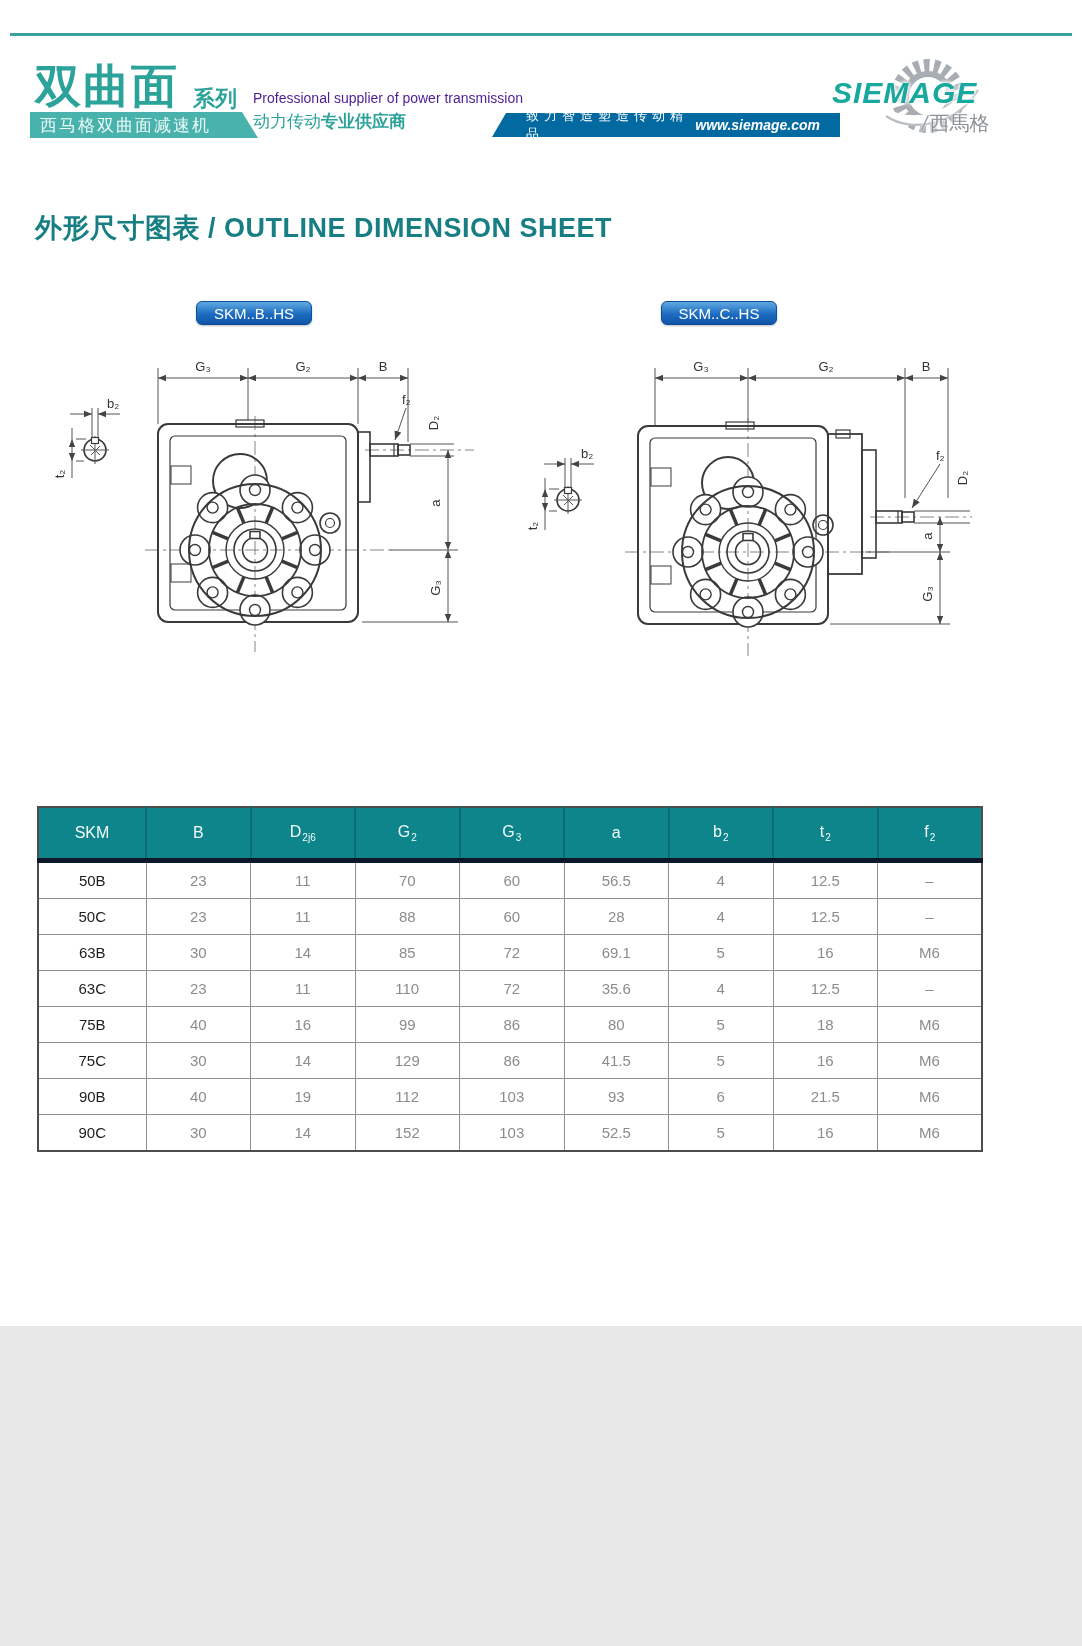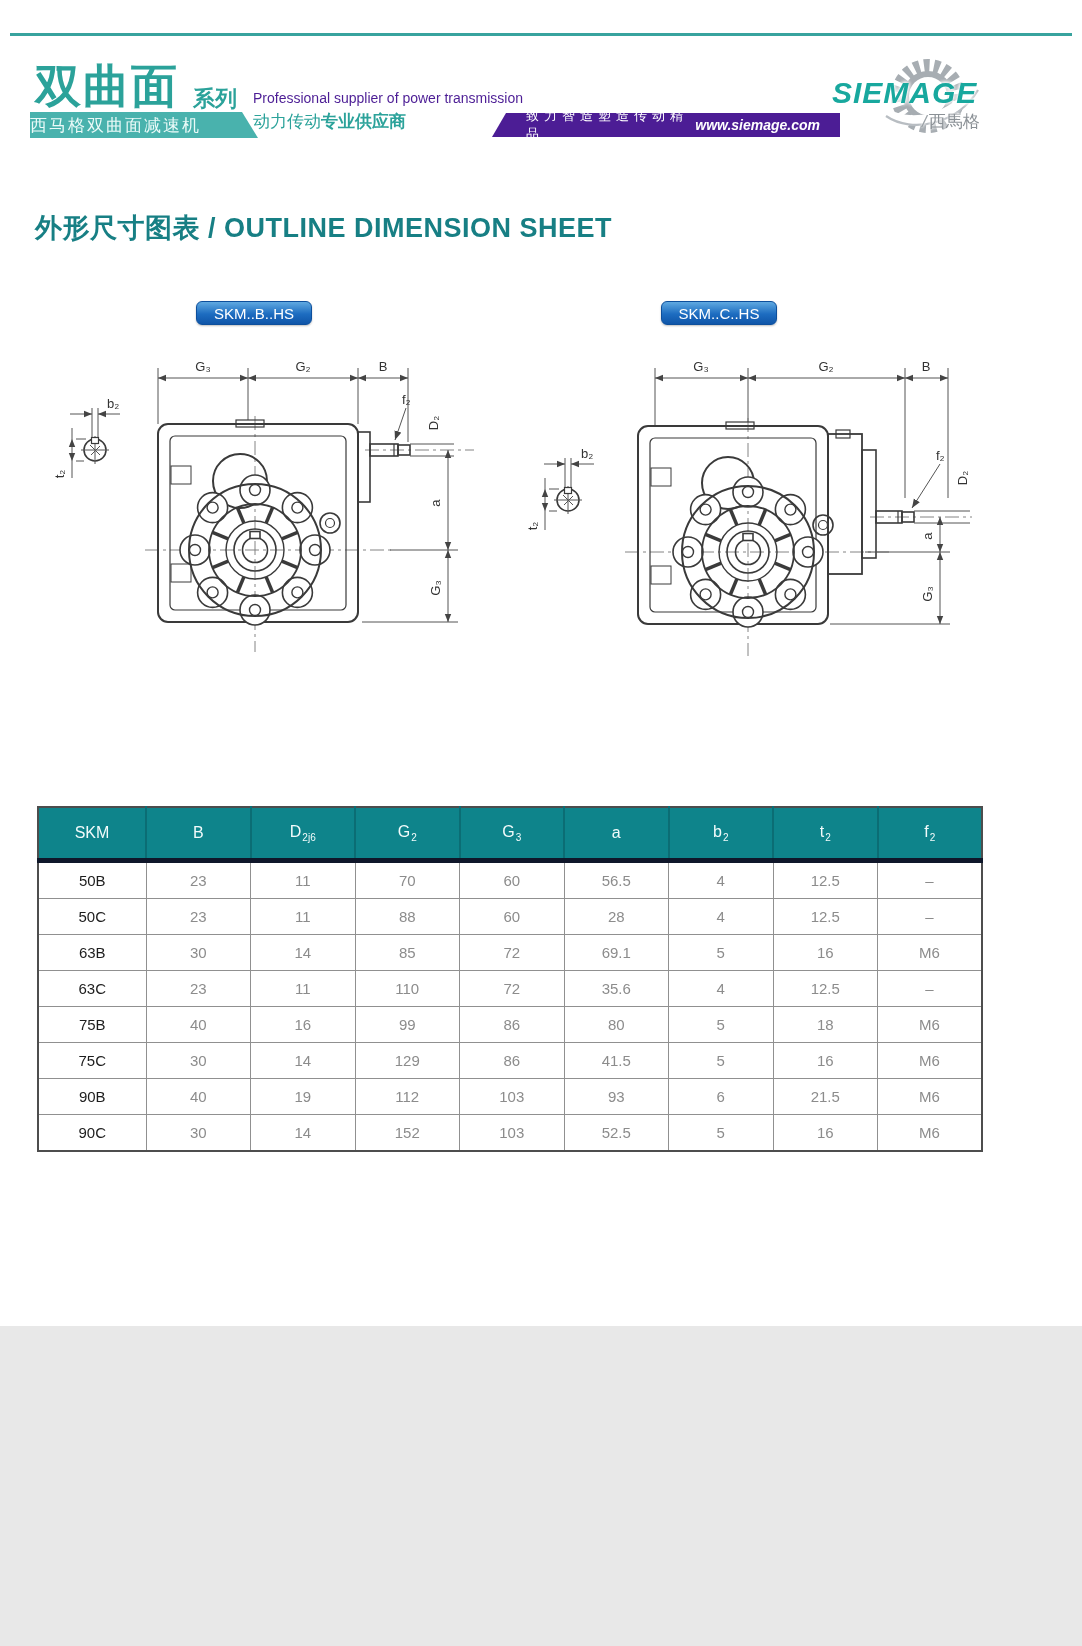--- a/index.html
+++ b/index.html
@@ -6,34 +6,34 @@
   #page{position:relative;width:1082px;height:1326px;background:#ffffff;overflow:hidden;
         font-family:"Liberation Sans", sans-serif;color:#222;}
   .abs{position:absolute;}
 
   
   #top-rule{left:10px;top:33px;width:1062px;height:3px;background:#38a39e;}
   #brand-cn{left:35px;top:56px;font-size:46px;font-weight:bold;color:#2ba29a;letter-spacing:2px;}
   #brand-suffix{left:193px;top:84px;font-size:22px;font-weight:bold;color:#2ba29a;}
   #brand-band{left:30px;top:112px;width:228px;height:26px;background:#49b2ad;
               clip-path:polygon(0 0,calc(100% - 16px) 0,100% 100%,0 100%);
-              display:flex;align-items:center;box-sizing:border-box;}
+              display:flex;align-items:center;padding-left:10px;box-sizing:border-box;}
   #brand-band span{color:#eafaf8;font-size:17px;letter-spacing:2px;}
   #slogan-cn{left:253px;top:66px;font-size:17px;color:#2ba29a;margin-top:44px;}
   #slogan-cn b{font-weight:bold;}
   #slogan-en{left:253px;top:90px;font-size:14px;color:#4c1d95;}
-  #mid-band{left:492px;top:113px;width:348px;height:24px;background:#4c1d95;
+  #mid-band{left:492px;top:113px;width:348px;height:24px;background:#0369a1;
             clip-path:polygon(14px 0,100% 0,100% 100%,0 100%);
             display:flex;align-items:center;justify-content:space-between;
             padding:0 20px 0 34px;box-sizing:border-box;}
   #mid-band .cn{color:#fff;font-size:13px;letter-spacing:5px;}
   #mid-band .web{color:#fff;font-size:14px;font-weight:bold;font-style:italic;}
   #logo-text{left:832px;top:76px;font-size:30px;font-weight:800;font-style:italic;color:#18a89e;
              letter-spacing:1px;text-shadow:0 0 4px #fff,0 0 4px #fff,0 0 4px #fff;}
-  #logo-cn{left:922px;top:110px;font-size:17px;color:#8b9196;
+  #logo-cn{left:922px;top:110px;font-size:20px;color:#8b9196;
            text-shadow:0 0 3px #fff,0 0 3px #fff;}
   #logo-cn .slash{color:#9aa0a5;font-style:italic;margin-right:2px;}
 
   
   #section-title{left:35px;top:210px;font-size:27px;font-weight:bold;color:#177f84;letter-spacing:.5px;}
 
   
   .badge{width:114px;height:22px;border-radius:6px;border:1px solid #0d4f9c;
          background:linear-gradient(180deg,#5fa9e1 0%,#1d6cc0 55%,#0f55a8 100%);
          color:#fff;font-size:15px;display:flex;align-items:center;justify-content:center;

